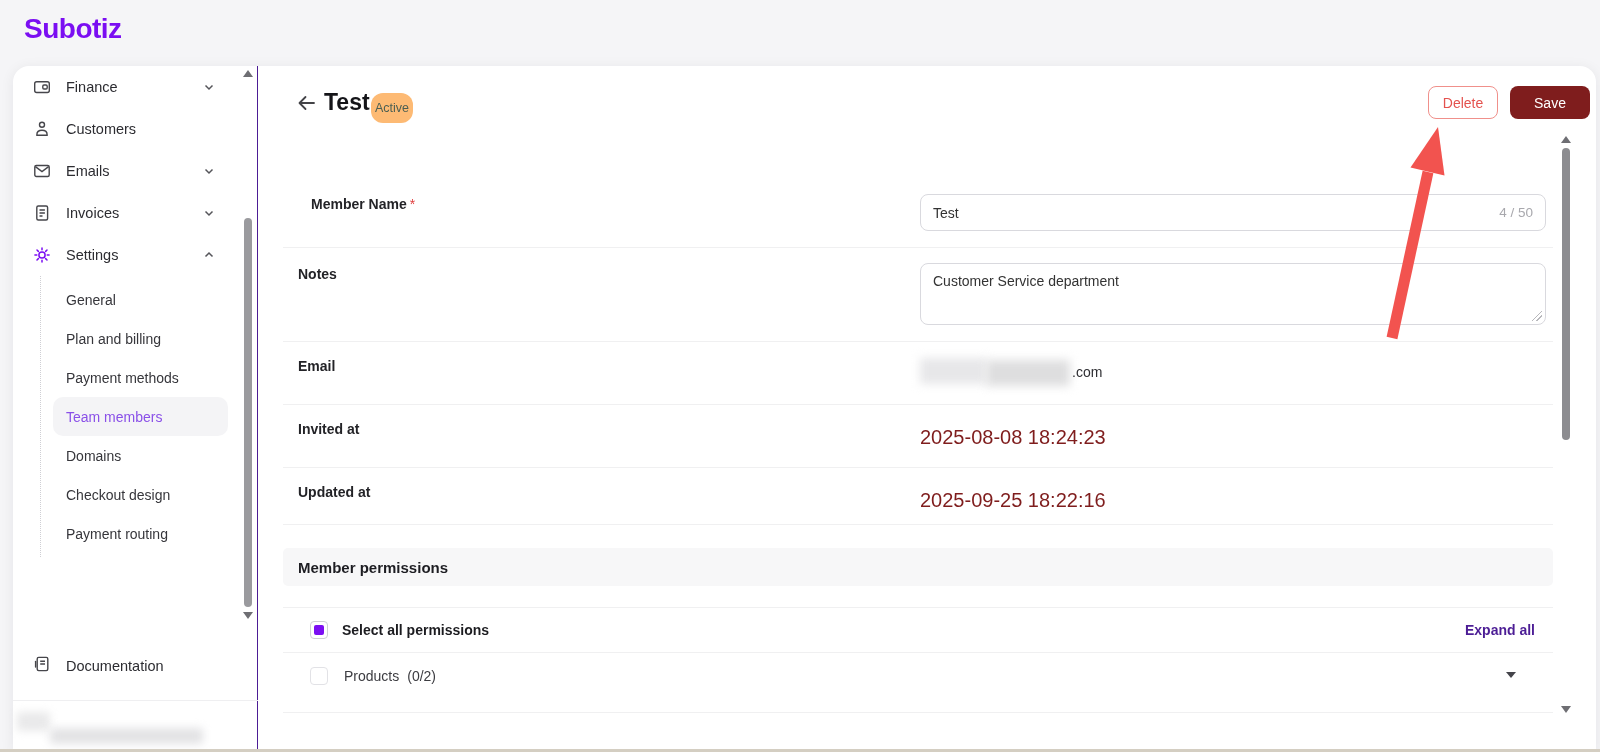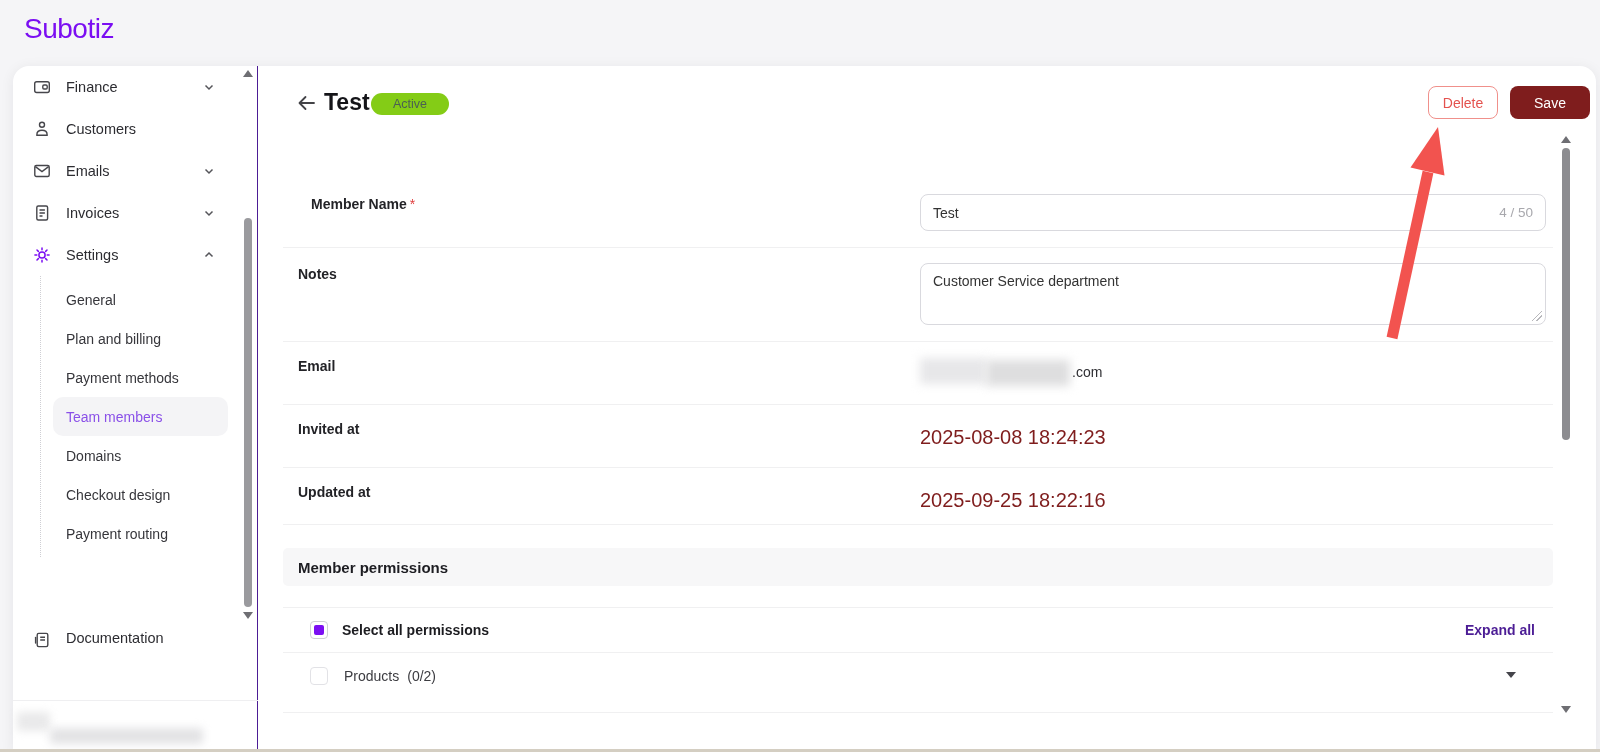--- a/index.html
+++ b/index.html
@@ -5,21 +5,21 @@
   * { margin:0; padding:0; box-sizing:border-box; }
   html,body { width:1600px; height:752px; overflow:hidden; }
   body {
     font-family:"Liberation Sans","DejaVu Sans",sans-serif;
     background:#f5f5f7; position:relative; color:#262626;
   }
 
   
   .logo {
     position:absolute; left:24px; top:13px;
-    font-size:28px; font-weight:normal; letter-spacing:-0.5px;
+    font-size:28px; font-weight:bold; letter-spacing:-0.5px;
     color:#7b0ef2;
   }
 
   
   .panel {
     position:absolute; left:13px; top:66px; width:1583px; height:686px;
     background:#ffffff; border-radius:16px 16px 0 0;
     box-shadow:0 2px 14px rgba(20,20,40,0.07);
   }
 
@@ -27,42 +27,42 @@
   .sidebar { position:absolute; left:0; top:0; width:245px; height:686px; border-right:1px solid #4c1d95; }
   .nav { position:absolute; top:0; left:0; width:245px; }
   .nav-item { height:42px; display:flex; align-items:center; padding:0 41px 0 19px; cursor:pointer; }
   .nav-icon { width:20px; height:20px; display:inline-flex; margin-right:14px; flex:none; }
   .nav-label { font-size:14.5px; color:#2c2c31; }
   .nav-chevron { margin-left:auto; width:16px; height:16px; display:inline-flex; color:#55555a; }
   .subnav { margin-left:27px; border-left:1px dotted #cfcfd4; padding:4px 0; }
   .subnav-item { height:39px; display:flex; align-items:center; padding-left:25px; font-size:14px; color:#36363b; cursor:pointer; }
   .subnav-item.active { background:#f4f4f6; border-radius:10px; margin-left:12px; padding-left:13px; margin-right:30px; color:#8a50e8; }
 
-  .side-bottom-item { position:absolute; top:564px; left:0; width:200px; height:44px; display:flex; align-items:flex-start; padding:0 19px; cursor:pointer; }
+  .side-bottom-item { position:absolute; top:564px; left:0; width:200px; height:44px; display:flex; align-items:flex-end; padding:0 19px; cursor:pointer; }
   .side-divider { position:absolute; top:634px; left:0; width:245px; height:1px; background:#efeff1; }
   .user-block { position:absolute; left:0; top:638px; width:245px; height:48px; }
   .user-avatar-blur { position:absolute; left:4px; top:8px; width:33px; height:19px; background:#e9e9ea; filter:blur(4px); border-radius:3px; }
   .user-name-blur { position:absolute; left:37px; top:24px; width:153px; height:16px; background:#e3e3e5; filter:blur(4px); border-radius:3px; }
 
   
   .side-scroll { position:absolute; left:230px; top:0; width:10px; height:620px; }
   .tri-up { width:0; height:0; border-left:5px solid transparent; border-right:5px solid transparent; border-bottom:7px solid #6e6e73; }
   .tri-down { width:0; height:0; border-left:5px solid transparent; border-right:5px solid transparent; border-top:7px solid #6e6e73; }
   .side-scroll .tri-up { position:absolute; left:0; top:4px; }
   .side-scroll .thumb { position:absolute; left:1px; top:152px; width:8px; height:389px; background:#9a9a9e; border-radius:4px; }
   .side-scroll .tri-down { position:absolute; left:0; top:546px; }
 
   
   .main { position:absolute; left:245px; top:0; width:1338px; height:686px; }
 
   .back-btn { position:absolute; left:37px; top:26px; width:22px; height:22px; cursor:pointer; color:#434347; }
   .page-title { position:absolute; left:66px; top:23px; font-size:23px; font-weight:bold; color:#141418; }
   .badge {
-    position:absolute; left:113px; top:27px; height:22px; padding:0 22px;
-    background:#84cc16; color:#4b5f53; font-size:12.5px;
+    position:absolute; left:113px; top:27px; height:30px; padding:0 4px;
+    background:#fdba74; color:#4b5f53; font-size:12.5px;
     border-radius:12px; display:flex; align-items:center;
   }
   .btn { position:absolute; top:20px; height:33px; border-radius:8px; font-size:14px; display:flex; align-items:center; justify-content:center; cursor:pointer; font-family:inherit; }
   .btn-delete { left:1170px; width:70px; background:#fff; border:1px solid #f0908b; color:#e4524e; }
   .btn-save { left:1252px; width:80px; background:#7f1d1d; border:none; color:#fff; }
 
   .section-bar { position:absolute; left:25px; width:1270px; height:38px; background:#f7f7f8; border-radius:5px; display:flex; align-items:center; padding-left:15px; font-size:15px; font-weight:bold; color:#1d1d22; }
   .bar-info { top:72px; }
   .bar-perms { top:482px; }
 

